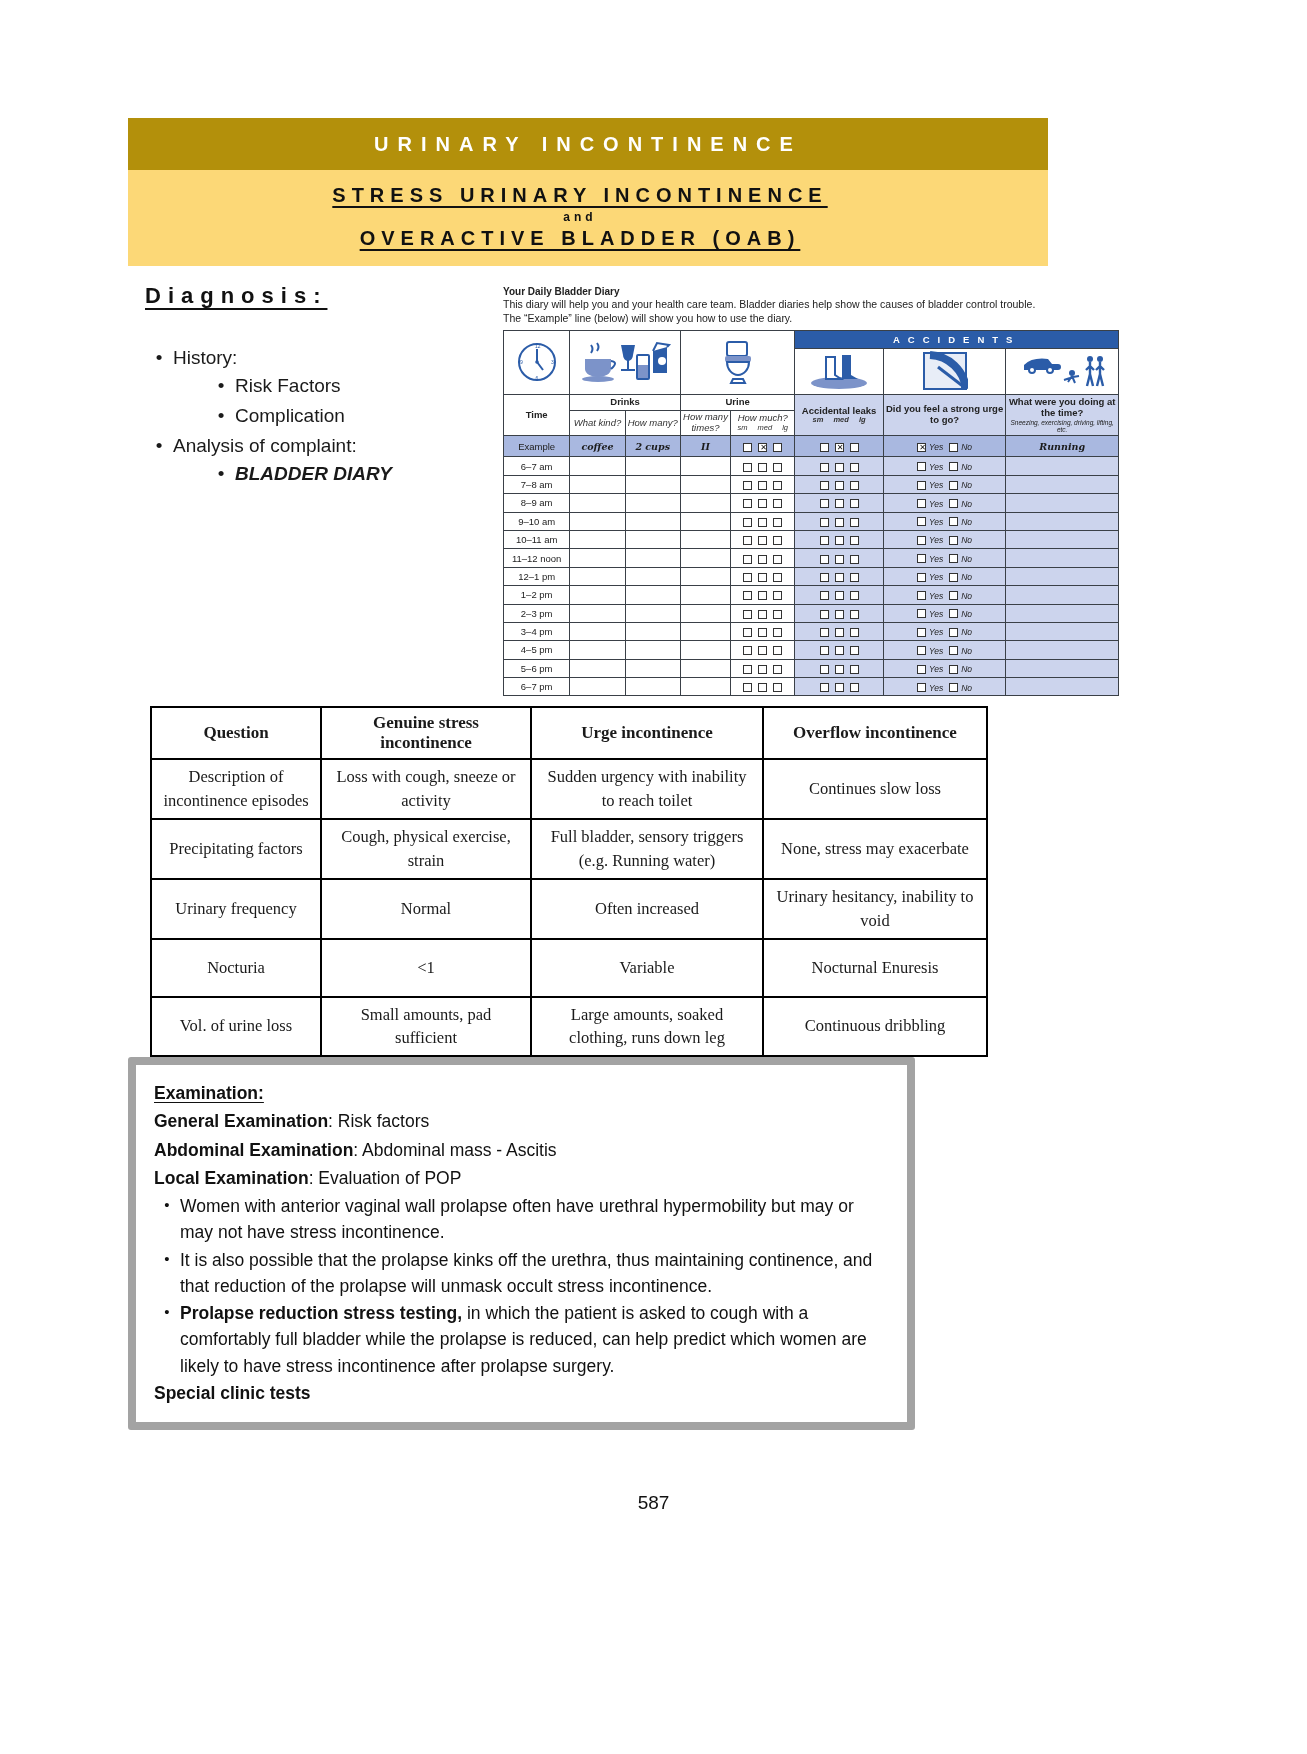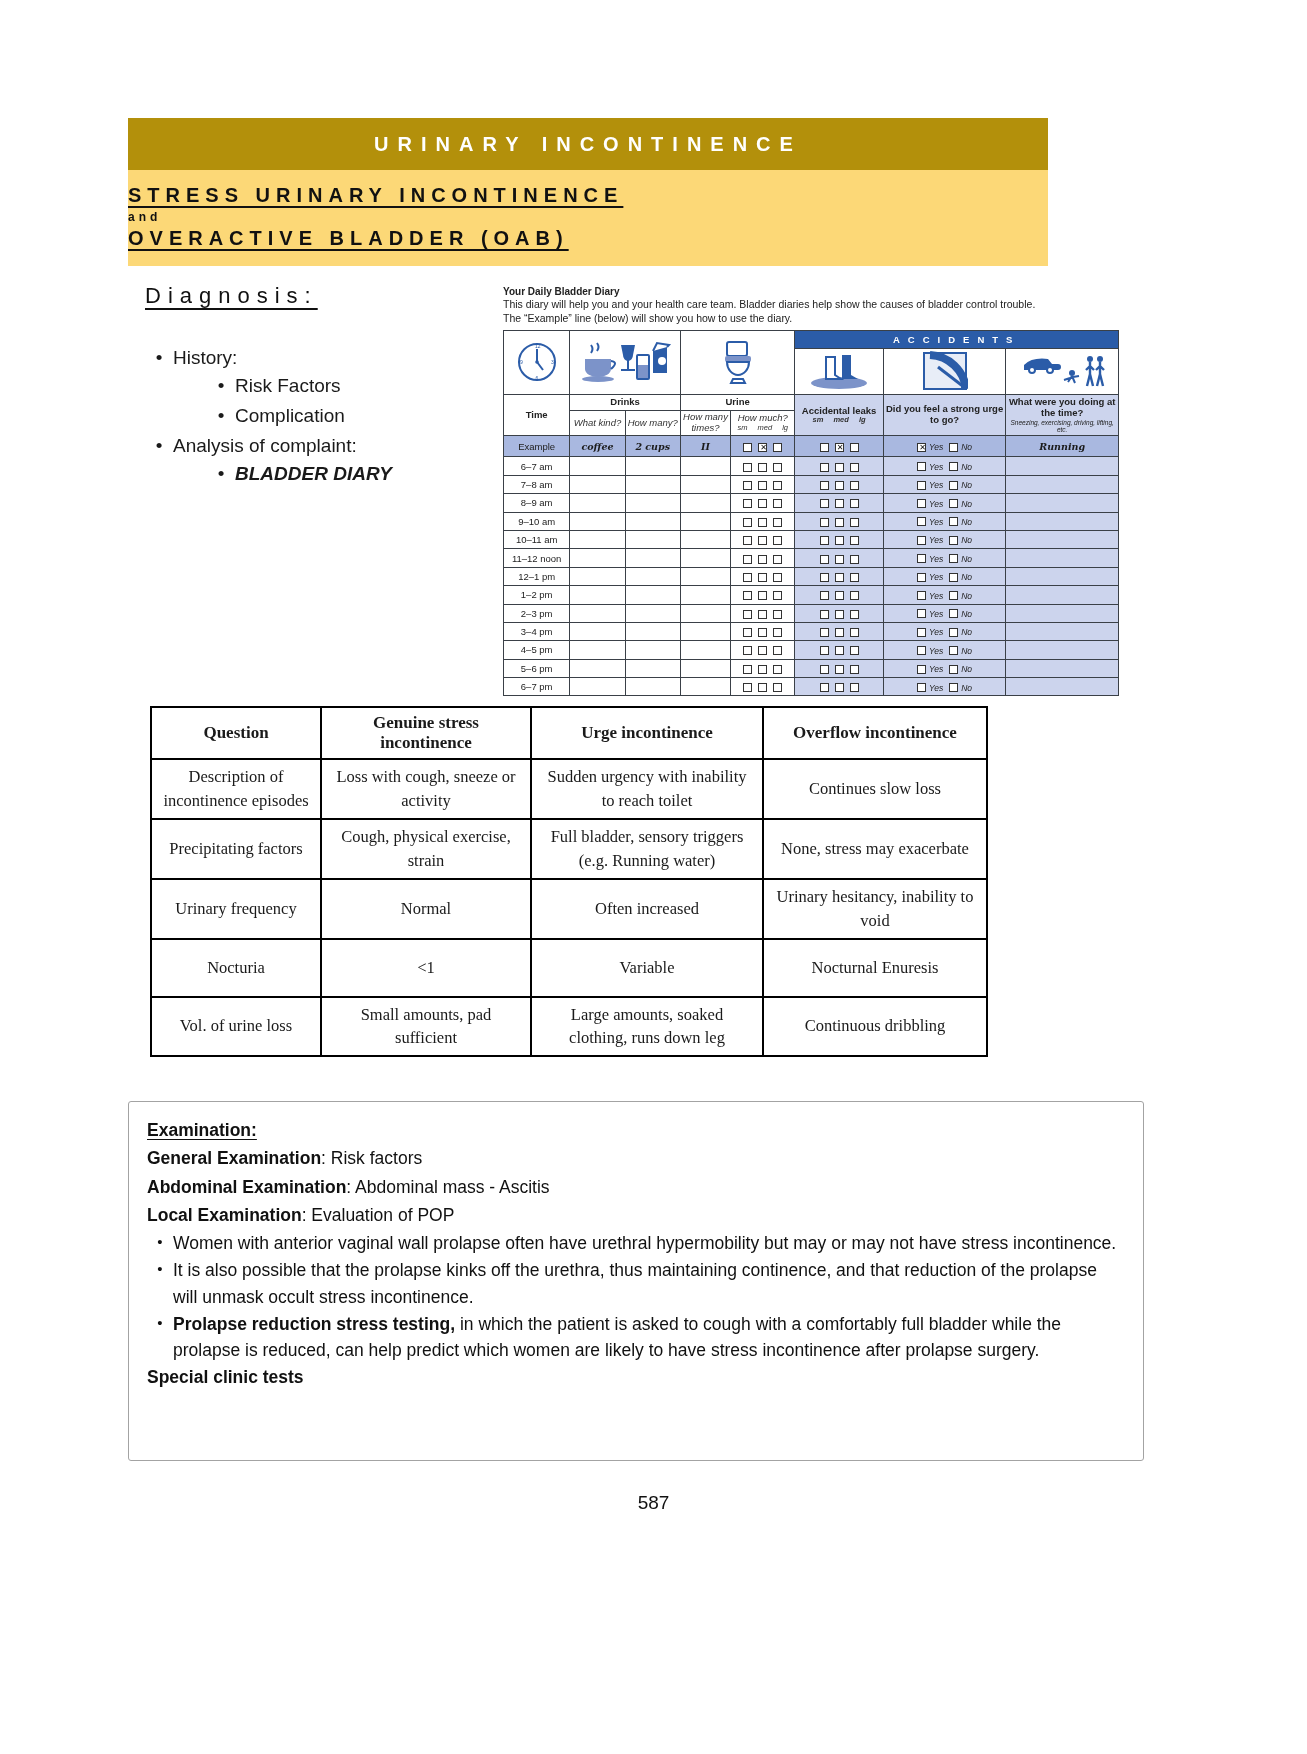--- a/index.html
+++ b/index.html
@@ -9,31 +9,31 @@
     font-family:"Liberation Sans", sans-serif; color:#1a1a1a; overflow:hidden;
   }
 
   
   .banner-wrap { position:absolute; left:128px; top:118px; width:920px; }
   .banner-dark {
     background:#B3900B; color:#ffffff; text-align:center;
     font-weight:bold; font-size:20px; letter-spacing:9px;
     height:52px; line-height:52px;
   }
-  .banner-light { background:#FCD877; padding:14px 16px 16px 0; }
+  .banner-light { background:#FCD877; text-align:center; padding:14px 16px 16px 0; }
   .banner-light .sub1, .banner-light .sub3 {
     font-weight:bold; font-size:20px; letter-spacing:6px; color:#111;
     text-decoration:underline; text-underline-offset:4px;
   }
   .banner-light .sub2 { font-weight:bold; font-size:12px; letter-spacing:4px; color:#111; margin:3px 0; }
 
   
   .diagnosis { position:absolute; left:145px; top:283px; width:360px; }
   .diagnosis h2 {
-    font-size:22px; font-weight:normal; letter-spacing:7px; color:#111;
+    font-size:22px; font-weight:bold; letter-spacing:7px; color:#111;
     text-decoration:underline; text-underline-offset:5px;
   }
   .diag-list { margin-top:38px; font-size:19px; }
   .b-row { display:flex; margin-bottom:6px; }
   .b-row .dot { width:28px; text-align:center; flex:0 0 28px; }
   .b-row.lv2 { margin-left:62px; margin-bottom:8px; }
   .bd-italic { font-weight:bold; font-style:italic; }
 
   
   .diary { position:absolute; left:503px; top:286px; width:618px; color:#222; }
@@ -63,23 +63,23 @@
 
   
   .comparison { position:absolute; left:150px; top:706px; width:836px; }
   table.cmp { border-collapse:collapse; width:836px; font-family:"Liberation Serif", serif; table-layout:fixed; }
   table.cmp th, table.cmp td { border:2px solid #000; text-align:center; padding:5px 8px; }
   table.cmp th { font-size:17px; font-weight:bold; height:36px; }
   table.cmp td { font-size:16.5px; line-height:1.45; height:58px; }
 
   
   .exam-box {
-    position:absolute; left:128px; top:1057px; width:1016px; min-height:360px;
-    border:1px solid #a3a3a3; border-radius:3px; padding:15px 20px 16px 18px;
-    font-size:17.5px; line-height:1.5; color:#111;margin-top:44px;
+    position:absolute; left:128px; top:1057px; width:787px; min-height:360px;
+    border:8px solid #a3a3a3; border-radius:3px; padding:15px 20px 16px 18px;
+    font-size:17.5px; line-height:1.5; color:#111;
   }
   .exam-box .head { font-weight:bold; text-decoration:underline; text-underline-offset:3px; margin-bottom:2px; }
   .exam-line { margin-bottom:2px; }
   .bold { font-weight:bold; }
   .exam-bullet { display:flex; margin-bottom:1px; }
   .exam-bullet .dot { flex:0 0 26px; text-align:center; font-size:15px; padding-top:1px; }
   .exam-bullet .txt { flex:1; }
 
   .page-number { position:absolute; left:0; top:1492px; width:100%; text-align:center; font-size:19px; color:#111; }
 

